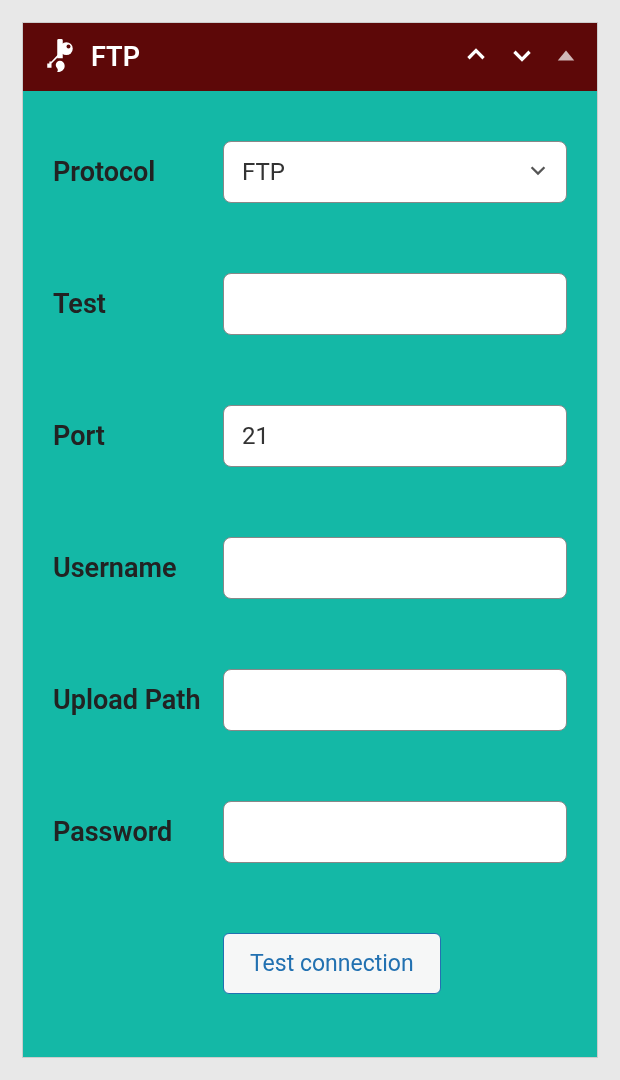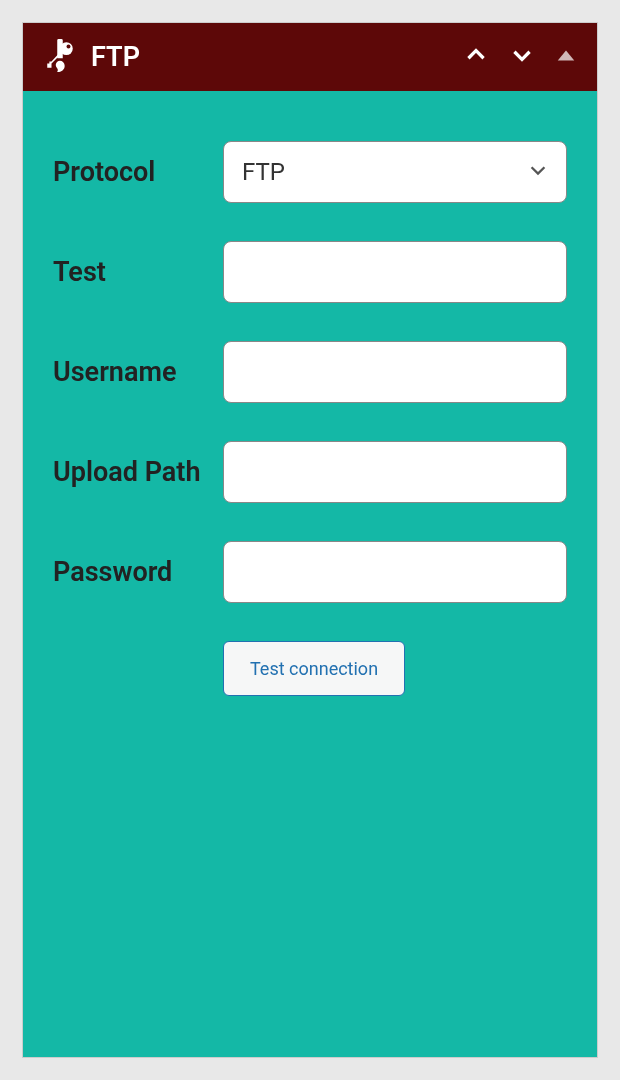--- a/index.html
+++ b/index.html
@@ -44,21 +44,21 @@
     }
     .header-controls svg {
       cursor: pointer;
     }
     .panel-body {
       padding: 50px 30px 30px 30px;
     }
     .form-row {
       display: flex;
       align-items: flex-start;
-      margin-bottom: 38px;
+      margin-bottom: 70px;
     }
     .form-row.action-row {
       margin-top: 10px;
       margin-bottom: 0;
     }
     .form-label {
       width: 170px;
       flex-shrink: 0;
       font-size: 27px;
       font-weight: 600;
@@ -95,21 +95,21 @@
       right: 18px;
       top: 50%;
       transform: translateY(-50%);
       pointer-events: none;
     }
     .btn {
       background: #f6f7f7;
       border: 1px solid #2271b1;
       color: #2271b1;
       border-radius: 6px;
-      font-size: 18px;
+      font-size: 23px;
       padding: 16px 26px;
       cursor: pointer;
       font-family: inherit;
     }
   </style>
 </head>
 <body>
 
 <div class="panel">
   <div class="panel-header">
@@ -158,20 +158,26 @@
       </div>
     </div>
 
     <div class="form-row">
       <div class="form-label">Test</div>
       <div class="form-control-wrap">
         <input type="text" class="form-input" value="" style="">
       </div>
     </div>
 
+    <div class="form-row">
+      <div class="form-label">Port</div>
+      <div class="form-control-wrap">
+        <input type="text" class="form-input" value="21" style="">
+      </div>
+    </div>
 
     <div class="form-row">
       <div class="form-label">Username</div>
       <div class="form-control-wrap">
         <input type="text" class="form-input" value="" style="">
       </div>
     </div>
 
     <div class="form-row">
       <div class="form-label">Upload Path</div>

